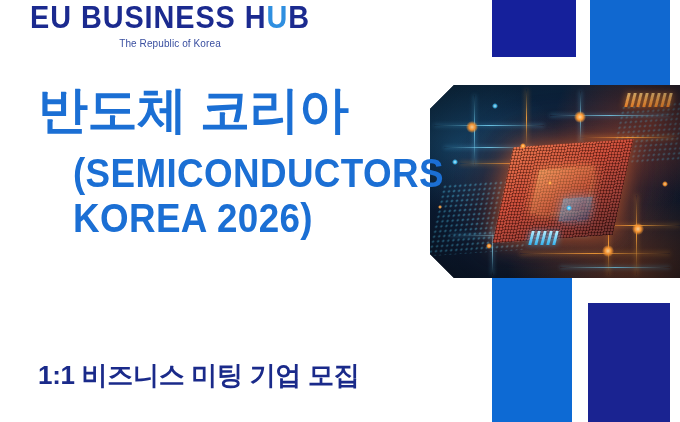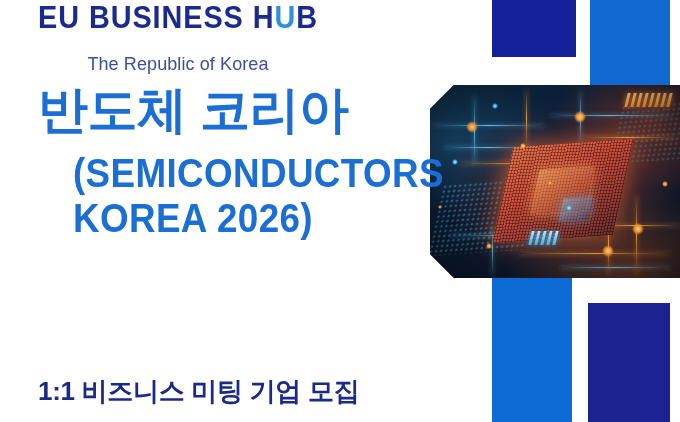--- a/index.html
+++ b/index.html
@@ -160,41 +160,41 @@
   }
   .vignette {
     position: absolute;
     inset: 0;
     background: radial-gradient(ellipse 85% 85% at 50% 50%, rgba(0,0,0,0) 45%, rgba(0,0,0,0.55) 100%);
   }
 
   
   #brand {
     position: absolute;
-    left: 8px;
+    left: 0;
     top: 2px;
     width: 340px;
     text-align: center;
   }
   #logo-wordmark {
     font-family: "Liberation Sans Narrow", "Liberation Sans", sans-serif;
     font-weight: 700;
     font-size: 31px;
     letter-spacing: 1px;
     color: #1b2a8f;
     line-height: 1.02;
     white-space: nowrap;
     transform: scaleX(0.93);
   }
   #logo-hub-u {
     color: #2f8fe0;
   }
   #logo-tagline {
-    margin-top: 20px;
-    font-size: 18px;
+    margin-top: 4px;
+    font-size: 10px;
     font-weight: 500;
     color: #3a4fa0;
     letter-spacing: 0.1px;
   }
 
   
   #headline {
     position: absolute;
     left: 38px;
     top: 84px;
@@ -225,21 +225,20 @@
   }
   #subline {
     position: absolute;
     left: 38px;
     top: 358px;
     font-weight: 700;
     font-size: 26px;
     color: #1a2a8a;
     letter-spacing: -0.3px;
     white-space: nowrap;
-    margin-top: 16px;
   }
 </style>
 </head>
 <body>
 
 <div id="poster">
 
   <div class="deco" id="deco-navy-top"></div>
   <div class="deco" id="deco-blue-top"></div>
   <div class="deco" id="deco-blue-bottom"></div>

